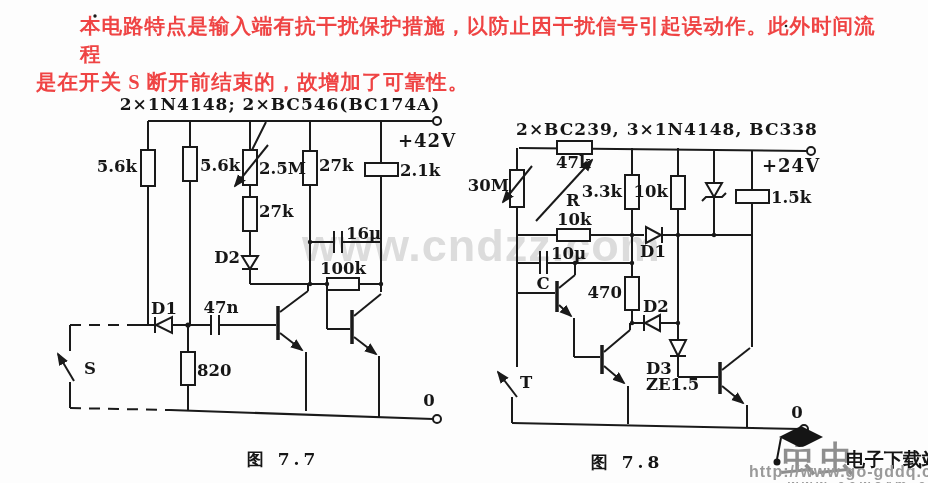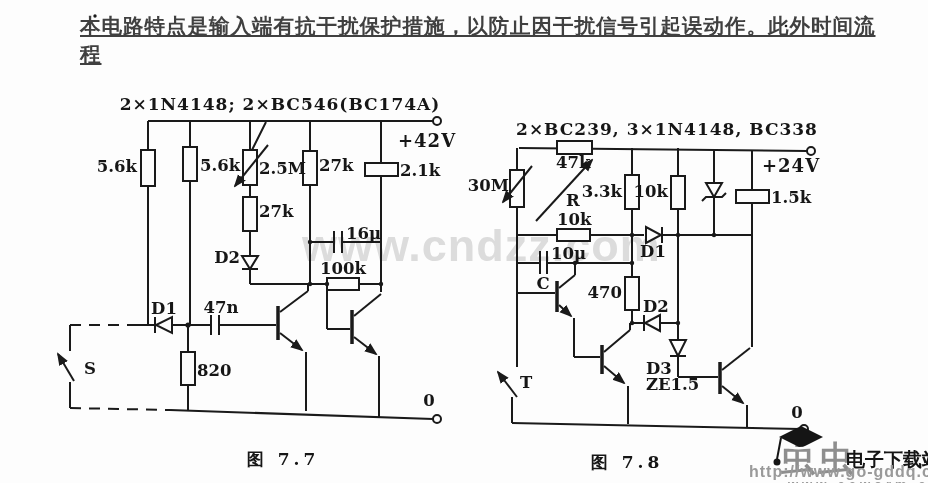--- a/index.html
+++ b/index.html
@@ -1,19 +1,19 @@
 <!DOCTYPE html>
 <html><head>
 <meta charset="utf-8">
 <style>
   html,body{margin:0;padding:0;background:#e8e8e8;}
   #page{position:relative;width:928px;height:483px;background:#fdfdfd;overflow:hidden;
         font-family:"Liberation Serif",serif;}
-  .para{position:absolute;left:36px;top:12px;width:858px;color:#404040;
-        font-weight:bold;font-size:20.5px;line-height:28px;letter-spacing:1px;text-decoration:underline;}
+  .para{position:absolute;left:36px;top:12px;width:858px;color:#ef4444;
+        font-weight:bold;font-size:20.5px;line-height:28px;letter-spacing:1px;}
   .para .l1{padding-left:44px;}
   svg text{fill:#161616;font-family:"DejaVu Serif","Liberation Serif",serif;font-weight:bold;}
   svg .lbl{font-size:16.5px;}
   svg .sup{font-size:18px;letter-spacing:1px;}
   svg .ttl{font-size:17px;letter-spacing:1px;}
   svg .cap{font-size:17px;letter-spacing:4px;}
   svg .wm{font-family:"Liberation Sans",sans-serif;font-weight:bold;font-size:45px;
           fill:#dcdcdc;letter-spacing:1px;}
   svg .logo-bug{font-family:"Liberation Sans",sans-serif;font-weight:bold;font-size:34px;
           fill:#8e8e8e;letter-spacing:4px;}
@@ -27,20 +27,21 @@
   svg .cmp{stroke:#1a1a1a;stroke-width:2;fill:#fdfdfd;}
   svg .bar{stroke:#1a1a1a;stroke-width:3.5;fill:none;}
 </style>
 </head>
 <body>
 
 <div id="page">
 
   <div class="para">
     <div class="l1">本电路特点是输入端有抗干扰保护措施，以防止因干扰信号引起误动作。此外时间流程</div>
+    <div class="l2">是在开关 S 断开前结束的，故增加了可靠性。</div>
   </div>
 
   <svg width="928" height="483" viewBox="0 0 928 483">
     <defs>
       <marker id="ah" markerUnits="userSpaceOnUse" markerWidth="13" markerHeight="11" refX="11" refY="5" orient="auto">
         <path d="M0,0 L13,5 L0,10 z" fill="#1a1a1a"></path>
       </marker>
     </defs>
 
     <text class="wm" x="302" y="261">www.cndzz.com</text>

